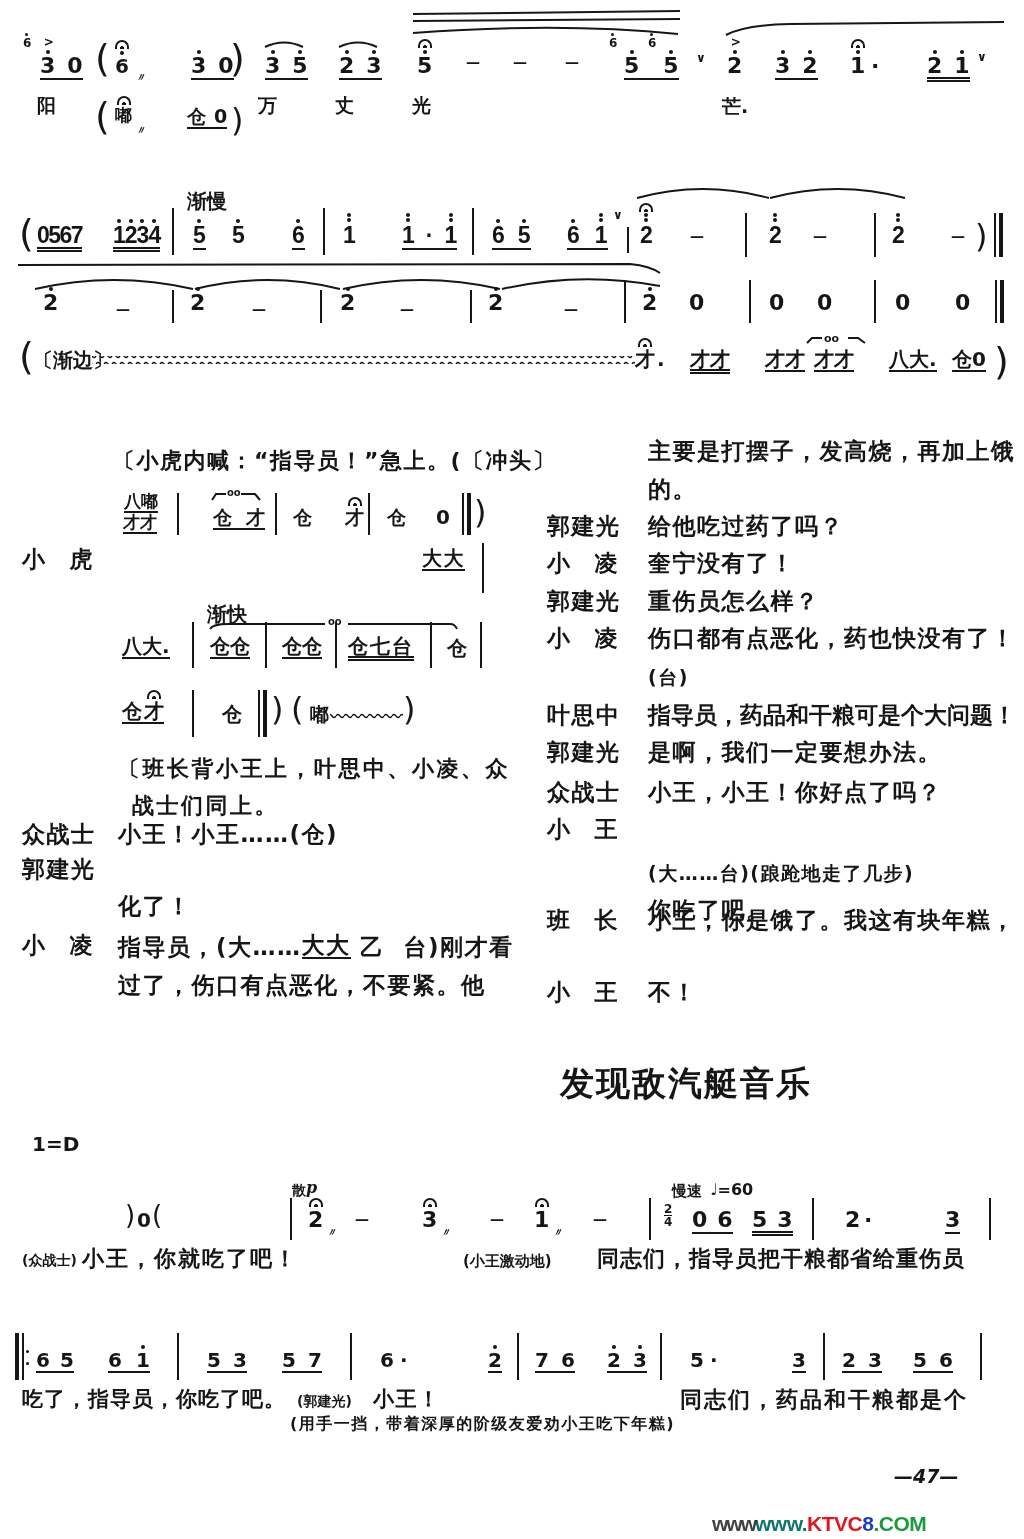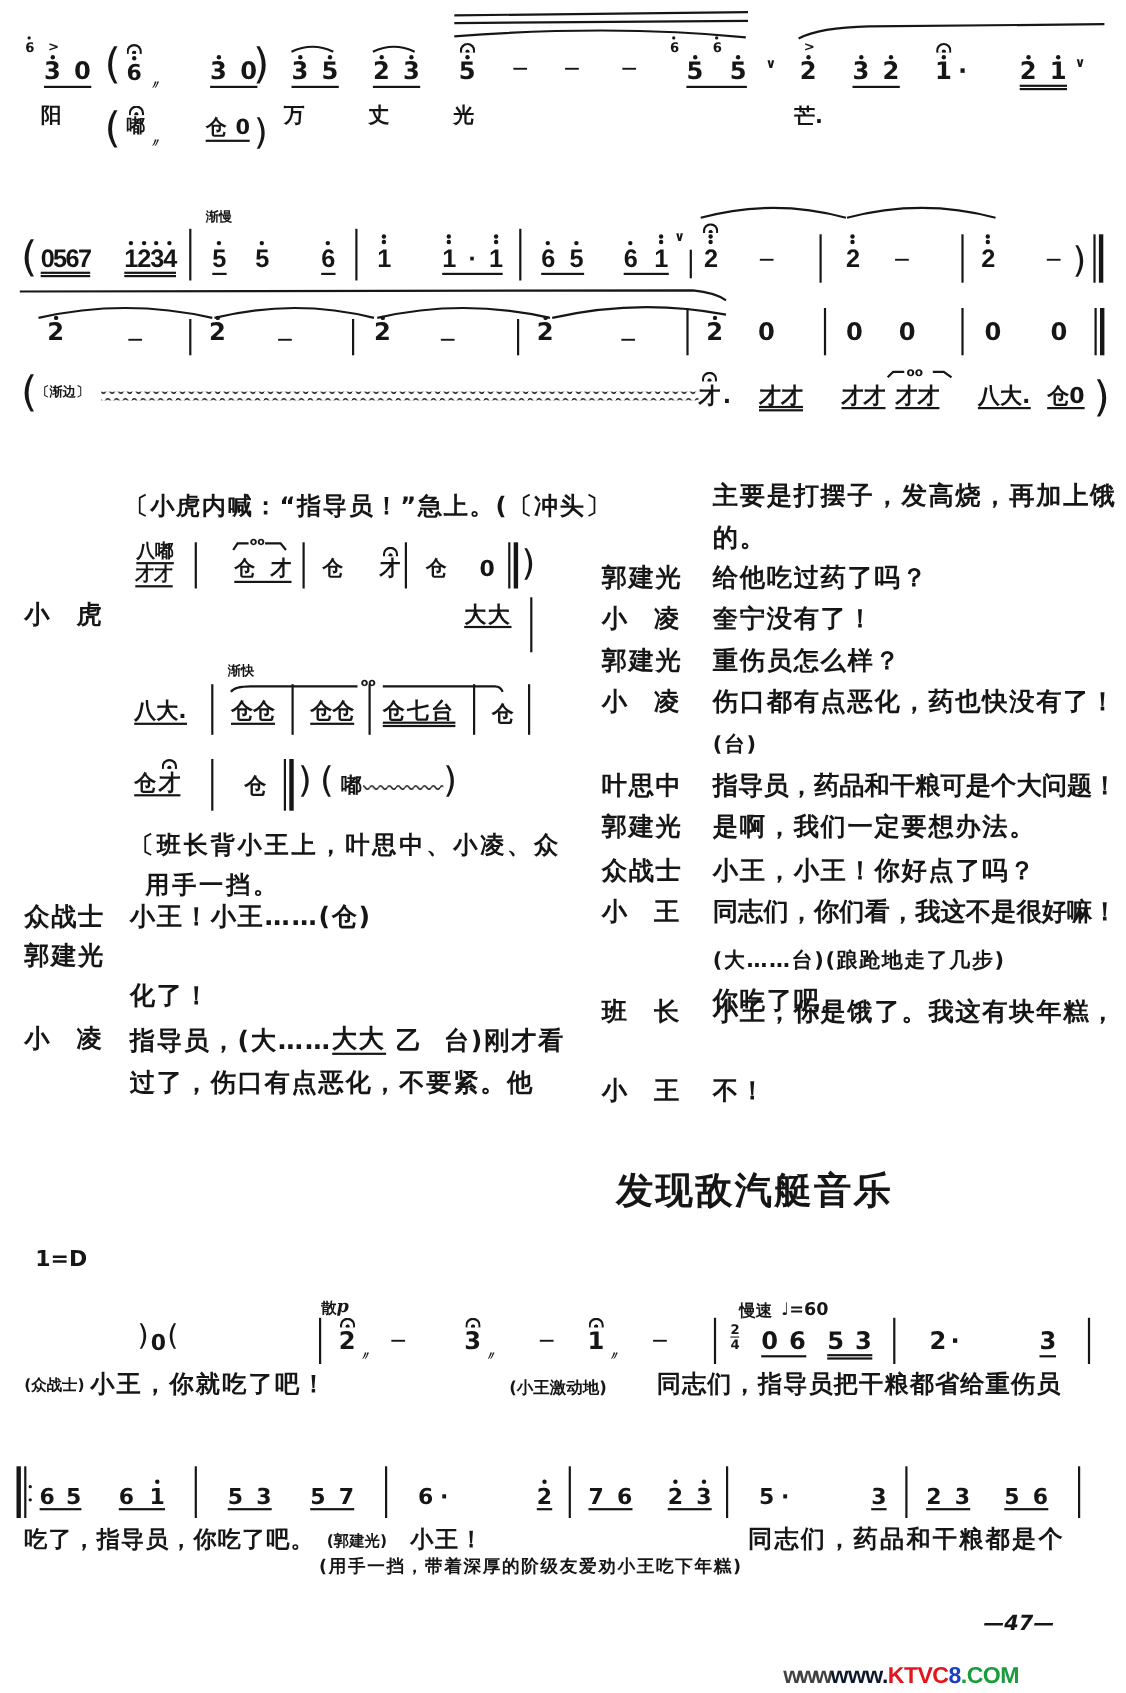--- a/index.html
+++ b/index.html
@@ -6,21 +6,21 @@
 html,body{background:#fff}
 body{width:1024px;height:1539px;overflow:hidden}
 .page{position:relative;width:1024px;height:1539px;background:#fff;color:#161616;font-family:"DejaVu Sans",sans-serif;overflow:hidden}
 .a{position:absolute;white-space:nowrap;line-height:1}
 .g{position:absolute;display:flex;align-items:flex-end;white-space:nowrap;line-height:1}
 .g>span{position:relative;display:block}
 .nt{font-family:"DejaVu Sans",sans-serif;font-weight:bold;font-size:22px}
 .nt20{font-family:"DejaVu Sans",sans-serif;font-weight:bold;font-size:20px}
 .nl{font-family:"Liberation Sans",sans-serif;font-weight:bold;font-size:23px}
 .cj{font-family:"DejaVu Sans",sans-serif;font-weight:bold}
-.f14{font-size:14px}.f15{font-size:15px}.f16{font-size:12px}.f17{font-size:17px}.f19{font-size:19px}.f20{font-size:20px}
+.f14{font-size:14px}.f15{font-size:15px}.f16{font-size:20px}.f17{font-size:17px}.f19{font-size:19px}.f20{font-size:20px}
 .dl{font-family:"DejaVu Sans",sans-serif;font-weight:bold;font-size:23px;letter-spacing:1.5px}
 .par{font-family:"DejaVu Sans",sans-serif;font-weight:normal;font-size:38px}
 .par32{font-family:"DejaVu Sans",sans-serif;font-weight:normal;font-size:32px}
 .par26{font-family:"DejaVu Sans",sans-serif;font-weight:normal;font-size:26px}
 .dash{font-family:"DejaVu Sans",sans-serif;font-weight:bold;font-size:14px}
 .br{font-family:"DejaVu Sans",sans-serif;font-weight:bold;font-size:12px}
 .gr{font-family:"DejaVu Sans",sans-serif;font-weight:bold;font-size:12px}
 .trem{font-family:"DejaVu Serif",serif;font-style:italic;font-weight:bold;font-size:11px}
 .u1{border-bottom:2px solid #161616;padding-bottom:1px}
 .u2{border-bottom:5px double #161616;padding-bottom:0}
@@ -37,21 +37,21 @@
 .rpt-thick{position:absolute;width:4px;background:#161616}
 .rpt-thin{position:absolute;width:2px;background:#161616}
 .rpt-dot{position:absolute;width:3px;height:3px;border-radius:50%;background:#161616}
 .spk{position:absolute;width:72px;text-align:justify;text-align-last:justify;white-space:nowrap;line-height:1}
 .ov{position:absolute;left:0;top:0;pointer-events:none}
 .ov path{fill:none;stroke:#161616;stroke-width:2}
 .title{font-family:"DejaVu Serif",serif;font-weight:bold;font-size:34px;letter-spacing:2px}
 .tsig{display:flex;flex-direction:column;align-items:center;font-family:"DejaVu Sans",sans-serif;font-weight:bold;font-size:12px;line-height:1}
 .wm{display:flex;align-items:baseline;font-family:"Liberation Sans",sans-serif;font-weight:bold;font-size:21px;letter-spacing:-0.5px}
 .wm .w0{color:#222;opacity:.85;letter-spacing:-2px}
-.wm .w1{color:#0f172a}
+.wm .w1{color:#0f766e}
 .wm .w2{color:#e3161b}
 .wm .w3{color:#1d3fbf}
 .wm .w4{color:#1a9b3c}
 </style>
 </head>
 <body>
 
 <div class="page">
 
   <svg class="ov" width="1024" height="1539">
@@ -260,21 +260,21 @@
   </div>
   <div class="bar" style="left:192px;top:690px;height:47px"></div>
   <div class="a cj f20" style="left:222px;top:704px">仓</div>
   <div class="dbar" style="left:258px;top:690px;height:47px"></div>
   <div class="a par32" style="left:271px;top:693px">)</div>
   <div class="a par32" style="left:291px;top:693px">(</div>
   <div class="a cj f19" style="left:310px;top:705px">嘟</div>
   <div class="a par32" style="left:403px;top:693px">)</div>
 
   <div class="a dl" style="left:118px;top:758px;font-size:22px;letter-spacing:2.5px">〔班长背小王上，叶思中、小凌、众</div>
-  <div class="a dl" style="left:132px;top:795px;font-size:22px;letter-spacing:2.5px">用手一挡。</div>
+  <div class="a dl" style="left:132px;top:795px;font-size:22px;letter-spacing:2.5px">战士们同上。</div>
 
   <div class="spk dl" style="left:22px;top:823px">众战士</div>
   <div class="a dl" style="left:118px;top:823px">小王！小王……(仓)</div>
 
   <div class="spk dl" style="left:22px;top:858px">郭建光</div>
   <div class="a dl" style="left:118px;top:895px">化了！</div>
 
   <div class="spk dl" style="left:22px;top:934px">小 凌</div>
   <div class="g dl" style="left:118px;top:934px">
     <span>指导员，(大……</span>
@@ -302,21 +302,20 @@
   <div class="spk dl" style="left:547px;top:704px">叶思中</div>
   <div class="a dl" style="left:648px;top:704px;letter-spacing:0">指导员，药品和干粮可是个大问题！</div>
 
   <div class="spk dl" style="left:547px;top:741px">郭建光</div>
   <div class="a dl" style="left:648px;top:741px">是啊，我们一定要想办法。</div>
 
   <div class="spk dl" style="left:547px;top:781px">众战士</div>
   <div class="a dl" style="left:648px;top:781px">小王，小王！你好点了吗？</div>
 
   <div class="spk dl" style="left:547px;top:818px">小 王</div>
-  <div class="a dl" style="left:648px;top:818px;letter-spacing:0">同志们，你们看，我这不是很好嘛！</div>
   <div class="a dl" style="left:648px;top:864px;font-size:19px">(大……台)(踉跄地走了几步)</div>
 
   <div class="spk dl" style="left:547px;top:909px">班 长</div>
   <div class="a dl" style="left:648px;top:909px">小王，你是饿了。我这有块年糕，</div>
   <div class="a dl" style="left:648px;top:899px">你吃了吧。</div>
 
   <div class="spk dl" style="left:547px;top:981px">小 王</div>
   <div class="a dl" style="left:648px;top:981px">不！</div>
 
   <div class="a title" style="left:560px;top:1066px">发现敌汽艇音乐</div>

